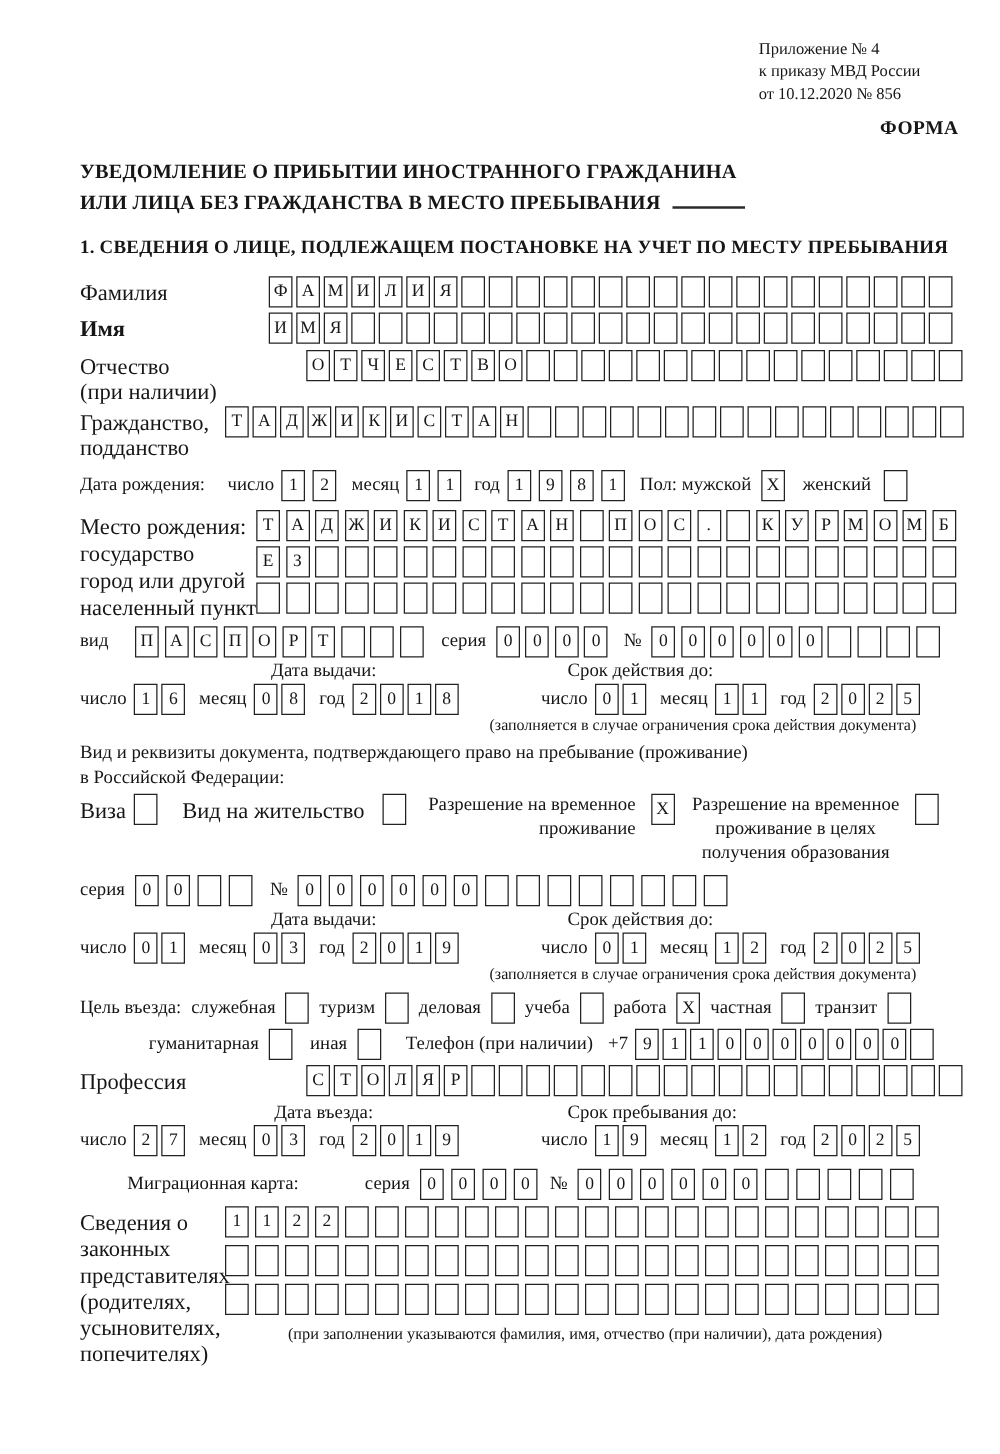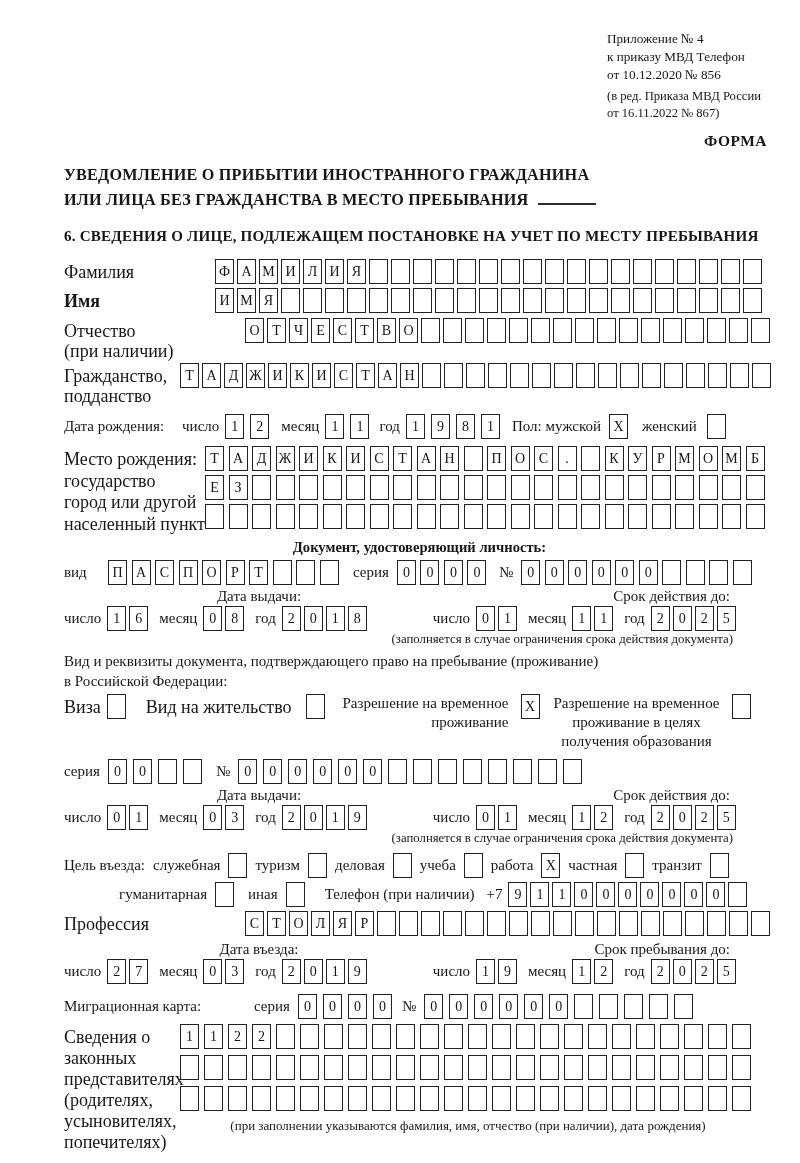--- a/index.html
+++ b/index.html
@@ -24,54 +24,50 @@
     margin-right:3px; display:flex; align-items:center; justify-content:center;
     font-size:14px; background:#fff;
   }
   .g45 .cell { margin-right:4.5px; }
   .g5  .cell { margin-right:5px; }
   .g6  .cell { margin-right:6px; }
   .cb { margin-right:0; }
   .dlab { font-size:15px; flex:0 0 auto; }
   .date-heads { display:flex; font-size:15px; }
   .dh-l { width:390px; text-align:center; }
-  .dh-r { flex:1; text-align:right; padding-right:45px; }
+  .dh-r { flex:1; text-align:left; padding-right:45px; }
   .dgroup { display:flex; align-items:center; }
   .dgroup .dlab { margin-right:6px; }
   .dgroup .cells { margin-right:8px; }
   .dsep { width:55px; flex:0 0 auto; }
   .note { font-size:12.8px; line-height:17px; text-align:right; padding-right:42px; }
   .opt-block { text-align:center; font-size:15px; line-height:19px; }
   .legal-note { font-size:13px; line-height:17px; margin-top:6px; text-align:center; }
 </style>
 </head>
 <body>
 
 <div class="page">
 
   <div class="appendix">
     <div>Приложение № 4</div>
-    <div>к приказу МВД Телефон</div>
+    <div>к приказу МВД России</div>
     <div>от 10.12.2020 № 856</div>
-    <div class="amend">
-      <div>(в ред. Приказа МВД России</div>
-      <div>от 16.11.2022 № 867)</div>
-    </div>
   </div>
 
   <div class="forma">ФОРМА</div>
 
   <div class="title">
     <div>УВЕДОМЛЕНИЕ О ПРИБЫТИИ ИНОСТРАННОГО ГРАЖДАНИНА</div>
     <div>
       <span>ИЛИ ЛИЦА БЕЗ ГРАЖДАНСТВА В МЕСТО ПРЕБЫВАНИЯ</span><span class="blank"></span>
     </div>
   </div>
 
-  <div class="sec-h">6. СВЕДЕНИЯ О ЛИЦЕ, ПОДЛЕЖАЩЕМ ПОСТАНОВКЕ НА УЧЕТ ПО МЕСТУ ПРЕБЫВАНИЯ</div>
+  <div class="sec-h">1. СВЕДЕНИЯ О ЛИЦЕ, ПОДЛЕЖАЩЕМ ПОСТАНОВКЕ НА УЧЕТ ПО МЕСТУ ПРЕБЫВАНИЯ</div>
 
   <div class="row" style="margin-top:14px;">
     <span class="lbl" style="width:151px;">Фамилия</span>
     <span class="cells">
         <span class="cell">Ф</span>
         <span class="cell">А</span>
         <span class="cell">М</span>
         <span class="cell">И</span>
         <span class="cell">Л</span>
         <span class="cell">И</span>
@@ -304,21 +300,20 @@
           <span class="cell"></span>
           <span class="cell"></span>
           <span class="cell"></span>
           <span class="cell"></span>
           <span class="cell"></span>
           <span class="cell"></span>
         </span>
     </span>
   </div>
 
-  <div style="margin-top:4px;text-align:center;font-weight:bold;font-size:14.6px;">Документ, удостоверяющий личность:</div>
 
   <div class="row mid" style="margin-top:4px;">
     <span class="dlab" style="width:44px;">вид</span>
     <span class="cells g45">
         <span class="cell">П</span>
         <span class="cell">А</span>
         <span class="cell">С</span>
         <span class="cell">П</span>
         <span class="cell">О</span>
         <span class="cell">Р</span>
@@ -599,21 +594,21 @@
       <span class="dlab">год</span>
       <span class="cells">
           <span class="cell">2</span>
           <span class="cell">0</span>
           <span class="cell">2</span>
           <span class="cell">5</span>
         </span>
     </span>
   </div>
 
-  <div class="row mid" style="margin-top:10px;">
+  <div class="row mid" style="margin-top:10px;justify-content:center;">
     <span class="dlab" style="width:190px;">Миграционная карта:</span>
     <span class="dlab" style="margin-right:8px;">серия</span>
     <span class="cells g6">
         <span class="cell">0</span>
         <span class="cell">0</span>
         <span class="cell">0</span>
         <span class="cell">0</span>
       </span>
     <span class="dlab" style="margin:0 8px 0 4px;">№</span>
     <span class="cells g6">

